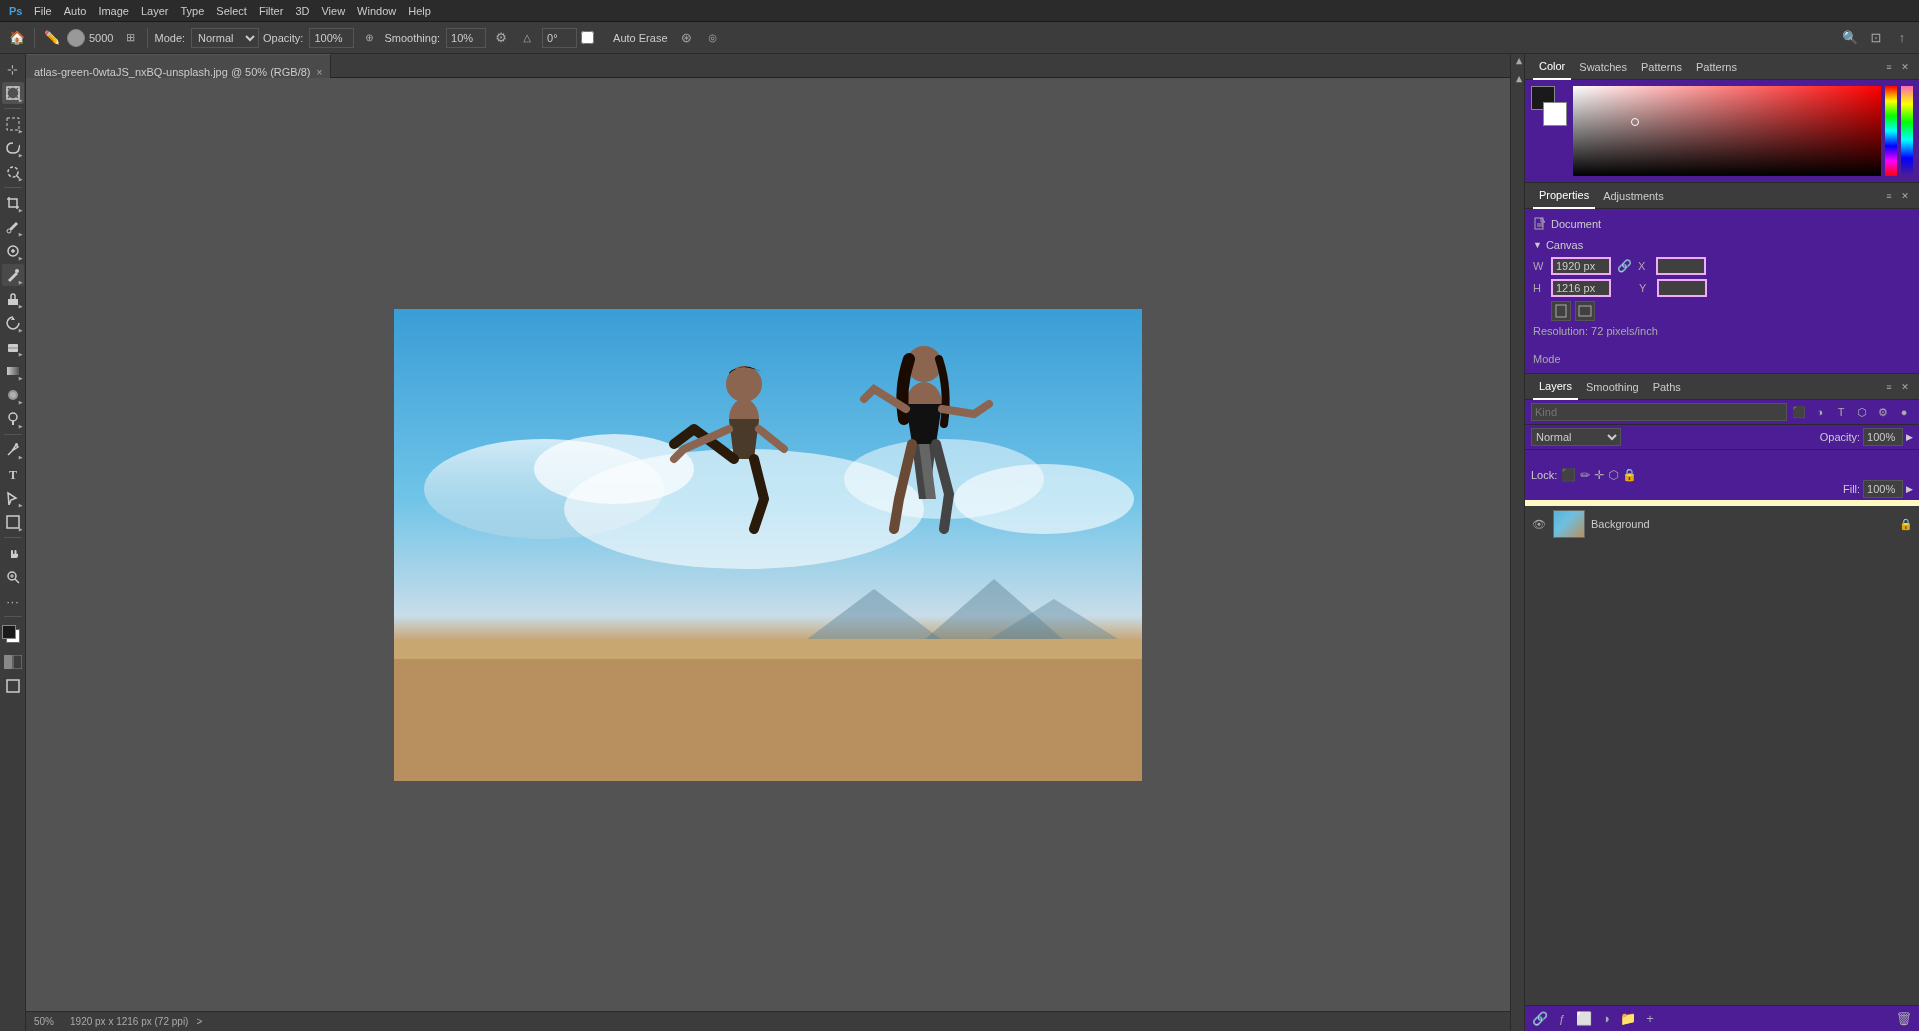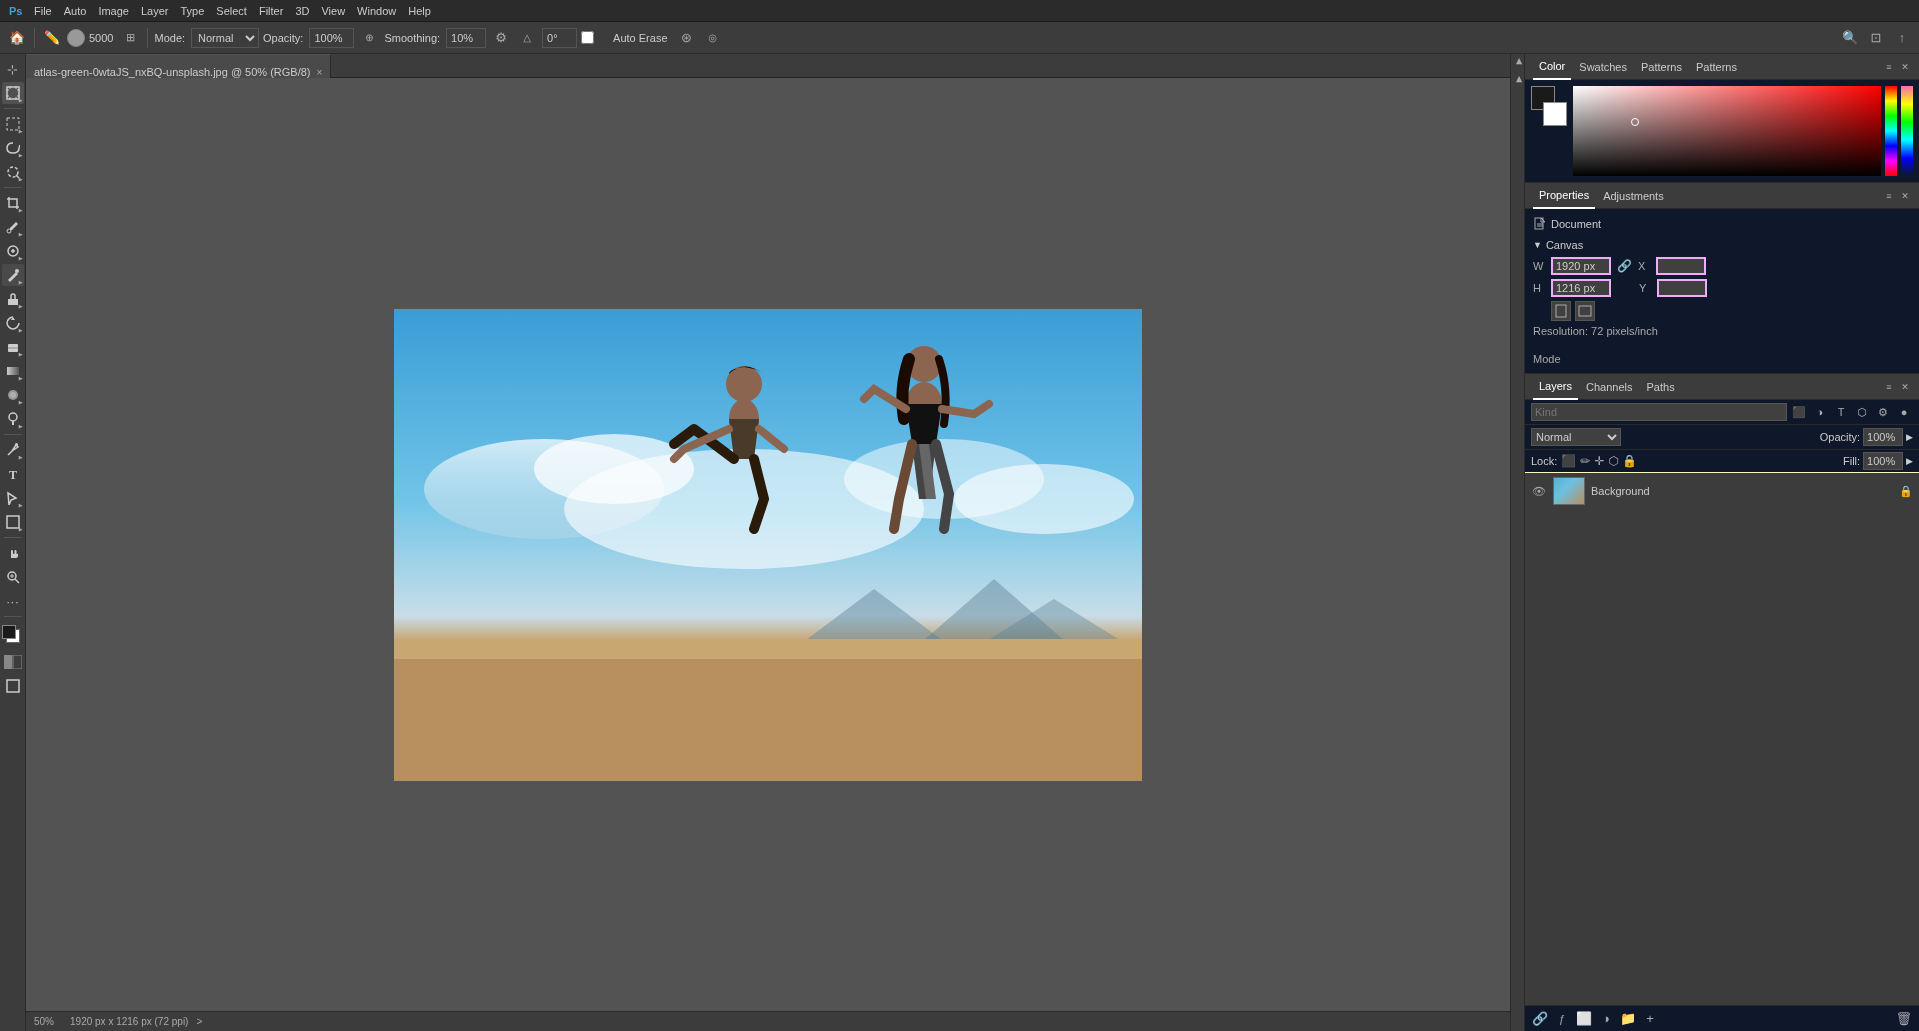--- a/index.html
+++ b/index.html
@@ -40,21 +40,21 @@
       width: 748px; height: 472px;
       background: linear-gradient(to bottom, #5bb0d8 0%, #6dc0e0 30%, #c5d8e8 55%, #c8a87a 70%, #b89060 100%);
       position: relative;
       border: none;
     }
 
     
     #status-bar { background: #3c3c3c; height: 20px; border-top: 1px solid #2a2a2a; display: flex; align-items: center; padding: 0 8px; font-size: 10px; color: #aaa; gap: 8px; }
 
     
-    #right-panels { width: 395px; background: #0f172a; display: flex; flex-direction: column; border-left: 1px solid #2a2a2a; flex-shrink: 0; }
+    #right-panels { width: 395px; background: #4c1d95; display: flex; flex-direction: column; border-left: 1px solid #2a2a2a; flex-shrink: 0; }
 
     
     #color-panel { border-bottom: 1px solid #2a2a2a; }
     .panel-header { background: #3c3c3c; height: 26px; display: flex; align-items: center; padding: 0 8px; border-bottom: 1px solid #2a2a2a; gap: 2px; }
     .panel-tab { font-size: 11px; color: #ccc; cursor: pointer; padding: 0 6px; height: 26px; display: flex; align-items: center; }
     .panel-tab.active { color: #fff; border-bottom: 2px solid #fff; }
 
     #color-content { display: flex; padding: 6px; gap: 6px; }
     #color-fg-bg { width: 36px; flex-shrink: 0; position: relative; height: 40px; }
     #color-fg { width: 24px; height: 24px; background: #1a1a1a; border: 1px solid #888; position: absolute; top: 0; left: 0; cursor: pointer; }
@@ -97,23 +97,23 @@
     #layers-panel { flex: 1; display: flex; flex-direction: column; overflow: hidden; }
     #layers-tabs { display: flex; background: #3c3c3c; border-bottom: 1px solid #2a2a2a; height: 26px; align-items: center; }
     #layers-content { flex: 1; display: flex; flex-direction: column; overflow: hidden; }
     .layers-toolbar { display: flex; align-items: center; padding: 3px 6px; gap: 3px; border-bottom: 1px solid #2a2a2a; }
     .layers-toolbar input { background: #404040; border: 1px solid #555; color: #ccc; height: 18px; padding: 0 3px; font-size: 11px; flex: 1; }
     .layers-toolbar .tb-icon { width: 18px; height: 18px; display: flex; align-items: center; justify-content: center; cursor: pointer; color: #aaa; font-size: 11px; border-radius: 2px; }
     .layers-mode-row { display: flex; align-items: center; padding: 3px 6px; gap: 4px; border-bottom: 1px solid #2a2a2a; font-size: 11px; }
     .layers-mode-row select { background: #404040; border: 1px solid #555; color: #ccc; height: 18px; font-size: 11px; width: 90px; }
     .layers-mode-row .opacity-wrap { display: flex; align-items: center; gap: 3px; margin-left: auto; }
     .layers-mode-row input[type=text] { background: #404040; border: 1px solid #555; color: #ccc; height: 18px; padding: 0 3px; font-size: 11px; width: 40px; }
-    .lock-row { display: flex; align-items: center; padding: 2px 6px; gap: 4px; border-bottom: 1px solid #fef9c3; font-size: 11px; }
+    .lock-row { display: flex; align-items: center; padding: 2px 6px; gap: 4px; border-bottom: 6px solid #fef9c3; font-size: 11px; }
     .lock-row .lock-icon { cursor: pointer; color: #aaa; font-size: 12px; }
-    .lock-row .fill-wrap { margin-left: auto; display: flex; align-items: center; gap: 3px; }
+    .lock-row .fill-wrap { margin-left: auto; display: flex; align-items: center; gap: 3px; margin-top: 28px; }
     .lock-row input[type=text] { background: #404040; border: 1px solid #555; color: #ccc; height: 18px; padding: 0 3px; font-size: 11px; width: 40px; }
     #layers-list { flex: 1; overflow-y: auto; background: #3c3c3c; }
     .layer-row { display: flex; align-items: center; height: 36px; padding: 0 6px; gap: 6px; cursor: pointer; }
     .layer-vis { width: 16px; height: 16px; display: flex; align-items: center; justify-content: center; cursor: pointer; color: #aaa; }
     .layer-thumb { width: 32px; height: 28px; background: #555; border: 1px solid #666; overflow: hidden; flex-shrink: 0; }
     .layer-thumb-inner { width: 100%; height: 100%; background: linear-gradient(135deg, #5bb0d8 0%, #6dc0e0 40%, #b89060 100%); }
     .layer-name { font-size: 11px; color: #ccc; flex: 1; }
     .layer-lock { color: #aaa; font-size: 11px; }
 
     #layers-footer { display: flex; align-items: center; padding: 3px 6px; border-top: 1px solid #2a2a2a; gap: 4px; height: 26px; }
@@ -554,21 +554,21 @@
 
           <div class="mode-row">
             <span>Mode</span>
           </div>
         </div>
       </div>
 
       <div id="layers-panel">
         <div id="layers-tabs" class="panel-header">
           <span class="panel-tab active">Layers</span>
-          <span class="panel-tab">Channels</span>
+          <span class="panel-tab">Smoothing</span>
           <span class="panel-tab">Paths</span>
           <div class="panel-collapse-btn" style="margin-left:auto;">≡</div>
           <div style="width:12px;height:12px;display:flex;align-items:center;justify-content:center;cursor:pointer;color:#aaa;font-size:9px;margin-left:2px;">✕</div>
         </div>
         <div id="layers-content">
 
           <div class="layers-toolbar">
             <input type="text" placeholder="Kind" style="">
             <div class="tb-icon">⬛</div>
             <div class="tb-icon">◑</div>

